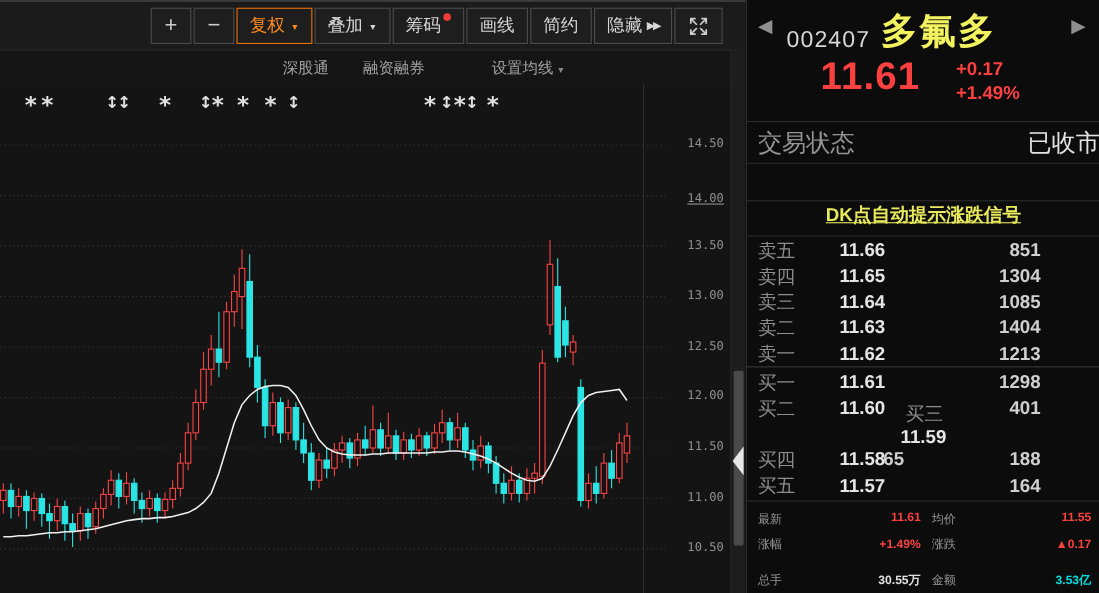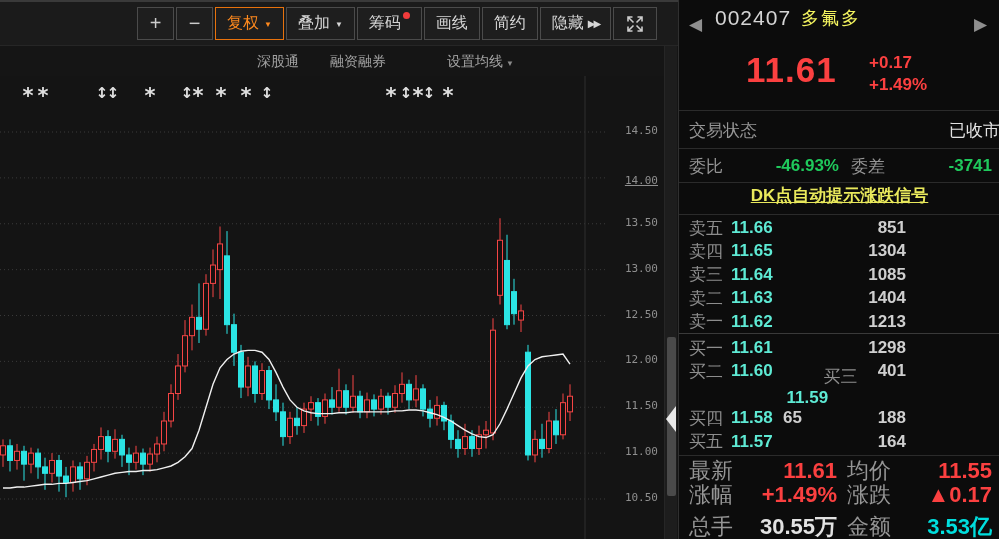--- a/index.html
+++ b/index.html
@@ -32,40 +32,40 @@
   #vscroll { position:absolute; left:664px; top:44px; width:13px; height:495px; background:#1d1d1d; border-left:1px solid #262626; }
   #vthumb { position:absolute; left:2px; width:9px; background:#4a4a4a; border-radius:2px; }
   #panel-handle { position:absolute; left:1px; width:0; height:0; border-top:13px solid transparent;
     border-bottom:13px solid transparent; border-right:10px solid #e8e8e8; }
 
   
   #panel { position:absolute; left:678px; top:0; width:321px; height:539px; background:#0c0c0c; border-left:1px solid #303030; color:#d8d8d8; }
   .pdiv { position:absolute; left:0; width:321px; height:0; border-top:1px solid #2b2b2b; }
   #hdr-prev { position:absolute; left:10px; top:14px; color:#8f8f8f; font-size:17px; cursor:pointer; }
   #hdr-next { position:absolute; right:12px; top:14px; color:#8f8f8f; font-size:17px; cursor:pointer; }
-  #stock-code { position:absolute; left:36px; top:6px; color:#d5d5d5; font-size:21px; letter-spacing:1px; }
-  #stock-name { position:absolute; left:122px; top:6px; color:#f3f35f; font-size:18px; font-weight:normal; letter-spacing:2px; }
+  #stock-code { position:absolute; left:36px; top:25px; color:#d5d5d5; font-size:21px; letter-spacing:1px; }
+  #stock-name { position:absolute; left:122px; top:6px; color:#f3f35f; font-size:33px; font-weight:bold; letter-spacing:2px; }
   #last-price { position:absolute; left:67px; top:50px; color:#fb4040; font-size:35px; font-weight:bold; letter-spacing:1px; }
   #chg-abs { position:absolute; left:190px; top:53px; color:#fb4040; font-size:17px; font-weight:bold; }
   #chg-pct { position:absolute; left:190px; top:75px; color:#fb4040; font-size:17px; font-weight:bold; }
 
-  .prow { position:absolute; left:0; width:321px; display:flex; align-items:center; font-size:17px; }
+  .prow { position:absolute; left:0; width:321px; display:flex; align-items:center; font-size:22px; }
   .plabel { color:#959595; }
   .red { color:#fb4040; } .green { color:#1fc95c; } .cyan { color:#00dede; } .white { color:#e2e2e2; }
   .bold { font-weight:bold; }
 
   #dk-link { position:absolute; left:0; top:184px; width:321px; text-align:center; color:#e9e95c; font-size:17px;
     font-weight:bold; text-decoration:underline; cursor:pointer; }
 
   .depth-row { position:absolute; left:0; width:321px; height:24px; display:flex; align-items:center; font-size:17px; }
   .depth-row .dlabel { width:52px; padding-left:10px; color:#8d8d8d; }
-  .depth-row .dprice { width:106px; text-align:left; color:#5eead4; font-weight:bold; }
-  .depth-row .dvol { flex:1; text-align:right; padding-right:94px; color:#cfcfcf; font-weight:bold; }
-
-  .stat-row { position:absolute; left:0; width:321px; height:24px; display:flex; align-items:center; font-size:22px; }
+  .depth-row .dprice { width:106px; text-align:center; color:#e5e5e5; font-weight:bold; }
+  .depth-row .dvol { flex:1; text-align:right; padding-right:54px; color:#cfcfcf; font-weight:bold; }
+
+  .stat-row { position:absolute; left:0; width:321px; height:24px; display:flex; align-items:center; font-size:11px; }
   .stat-row .slabel { width:56px; padding-left:10px; color:#959595; }
   .stat-row .sval1 { width:102px; text-align:right; font-weight:bold; }
   .stat-row .slabel2 { width:62px; padding-left:10px; color:#959595; }
   .stat-row .sval2 { flex:1; text-align:right; padding-right:8px; font-weight:bold; }
 </style>
 </head>
 <body>
 
 <div id="app">
 
@@ -335,26 +335,20 @@
     <span id="last-price">11.61</span>
     <span id="chg-abs">+0.17</span>
     <span id="chg-pct">+1.49%</span>
 
     <div class="pdiv" style="top:110px;"></div>
     <div class="prow" style="top:113px;height:34px;">
       <span class="plabel" style="padding-left:10px;">交易状态</span>
       <span class="white" style="flex:1;text-align:right;padding-right:0;">已收市</span>
     </div>
     <div class="pdiv" style="top:148px;"></div>
-    <div class="prow" style="top:150px;height:32px;">
-      <span class="plabel" style="padding-left:10px;width:66px;">委比</span>
-      <span class="green bold" style="width:94px;text-align:right;">-46.93%</span>
-      <span class="plabel" style="padding-left:12px;width:62px;">委差</span>
-      <span class="green bold" style="flex:1;text-align:right;padding-right:8px;">-3741</span>
-    </div>
     <div class="pdiv" style="top:182px;"></div>
     <div id="dk-link">DK点自动提示涨跌信号</div>
     <div class="pdiv" style="top:214px;"></div>
 
     <div id="sell-rows">
         <div class="depth-row" style="top: 216px;">
           <span class="dlabel">卖五</span>
           <span class="dprice">11.66</span>
           <span class="dvol">851</span>
         </div>

